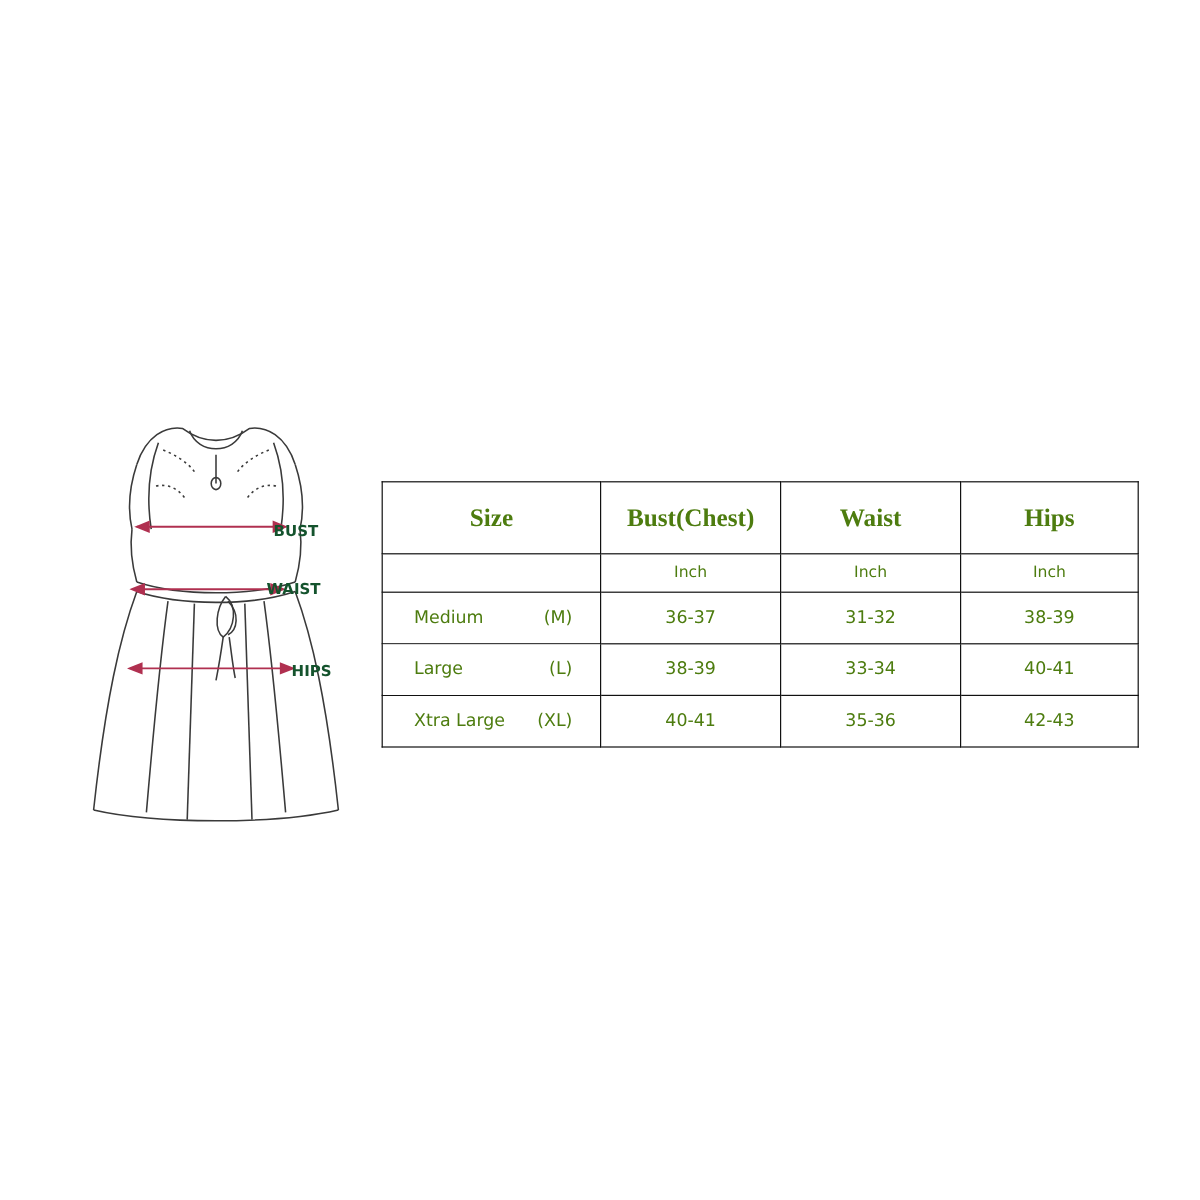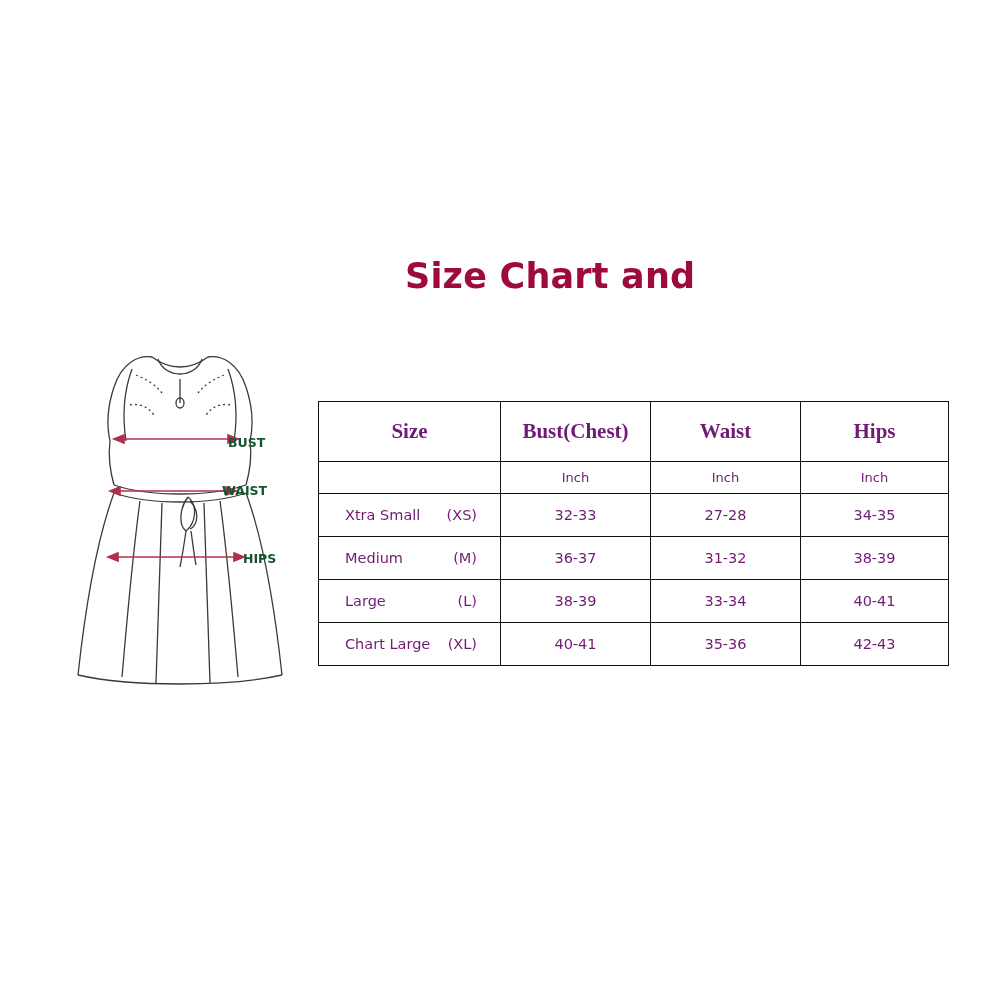--- a/index.html
+++ b/index.html
@@ -70,21 +70,21 @@
     left: 318px;
     top: 401px;
     width: 630px;
     border-collapse: collapse;
     table-layout: fixed;
   }
   .size-table td, .size-table th {
     border: 1.5px solid #111111;
     text-align: center;
     vertical-align: middle;
-    color: #701a75;
+    color: #4d7c0f;
     background: #ffffff;
   }
   .size-table .head td {
     font-family: "Liberation Serif", serif;
     font-weight: bold;
     font-size: 21px;
     height: 59px;
     padding: 0;
   }
   .size-table .unit td {
@@ -121,21 +121,20 @@
   col.c-bust  { width: 150px; }
   col.c-waist { width: 150px; }
   col.c-hips  { width: 148px; }
 </style>
 </head>
 <body>
 
 <div id="canvas">
 
   <div class="title-block">
-    <div class="title-line title-line-1">Size Chart and</div>
   </div>
 
   <div class="figure">
     <svg width="230" height="345" viewBox="0 0 230 345" xmlns="http://www.w3.org/2000/svg">
       <g fill="none" stroke="#3a3a3a" stroke-width="1.3">
 
         <path d="M44 42 C 52 18, 68 10, 82 12 C 90 18, 100 22, 110 22 C 120 22, 130 18, 138 12 C 152 10, 168 18, 176 42"></path>
 
         <path d="M88 14 C 95 34, 125 34, 132 14"></path>
 
@@ -212,31 +211,20 @@
       </tr>
     </thead>
     <tbody>
       <tr class="unit">
         <td class="blank"></td>
         <td>Inch</td>
         <td>Inch</td>
         <td>Inch</td>
       </tr>
 
-      <tr class="data">
-        <td class="label-cell">
-          <span class="label-inner">
-            <span class="lbl-name">Xtra Small</span>
-            <span class="lbl-code">(XS)</span>
-          </span>
-        </td>
-        <td>32-33</td>
-        <td>27-28</td>
-        <td>34-35</td>
-      </tr>
 
 
       <tr class="data">
         <td class="label-cell">
           <span class="label-inner">
             <span class="lbl-name">Medium</span>
             <span class="lbl-code">(M)</span>
           </span>
         </td>
         <td>36-37</td>
@@ -252,21 +240,21 @@
           </span>
         </td>
         <td>38-39</td>
         <td>33-34</td>
         <td>40-41</td>
       </tr>
 
       <tr class="data">
         <td class="label-cell">
           <span class="label-inner">
-            <span class="lbl-name">Chart Large</span>
+            <span class="lbl-name">Xtra Large</span>
             <span class="lbl-code">(XL)</span>
           </span>
         </td>
         <td>40-41</td>
         <td>35-36</td>
         <td>42-43</td>
       </tr>
     </tbody>
   </table>
 

